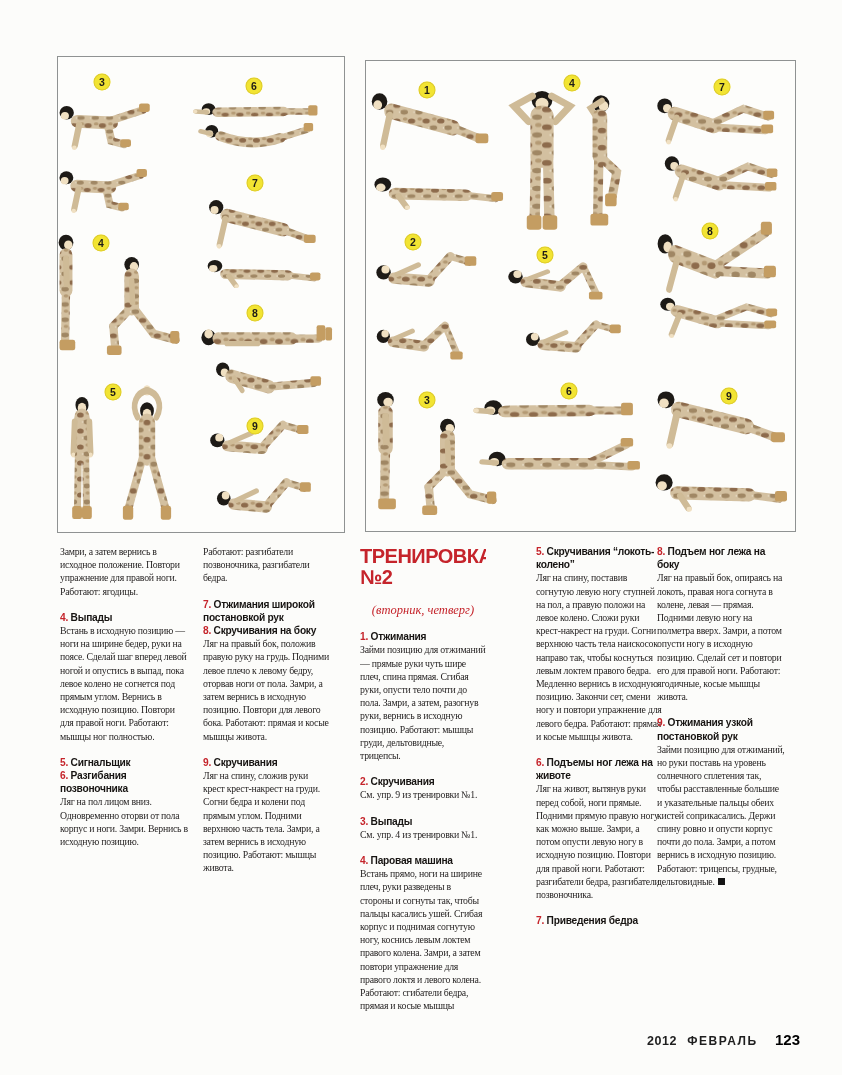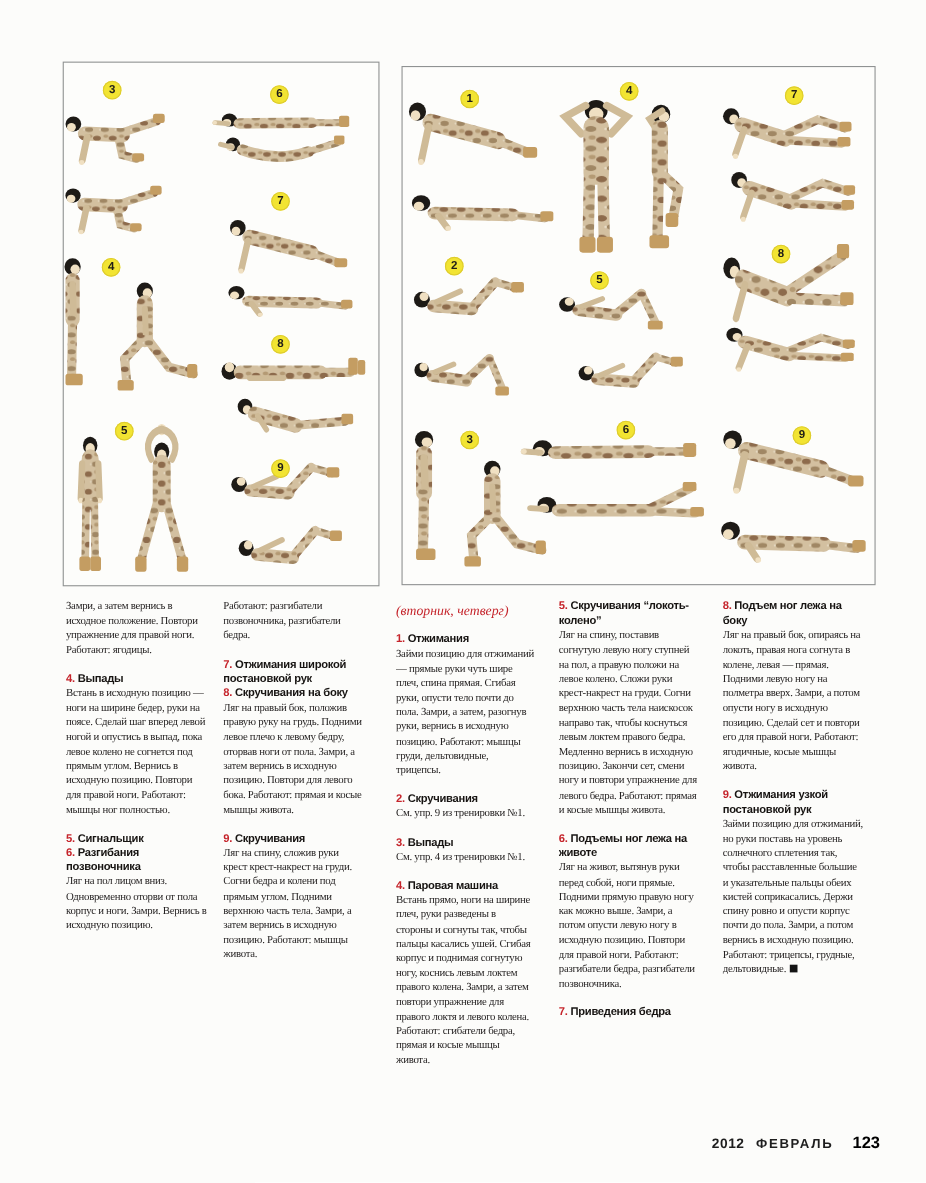--- a/index.html
+++ b/index.html
@@ -17,21 +17,21 @@
   
   .col{position:absolute;top:545px;height:468px;overflow:hidden;
        font-size:9.8px;line-height:13.2px;letter-spacing:-0.25px;
        hyphens:auto;-webkit-hyphens:auto;}
   .col p{margin:0 0 13px 0;font-family:Liberation Serif, serif;}
   .ex-title{font-weight:700;font-size:10.2px;line-height:13.2px;color:#171412;}
   .ex-num{color:#c5242b;}
   .w2-heading{font-weight:800;font-size:20px;line-height:21px;letter-spacing:-0.5px;
               color:#c5242b;margin:1px 0 2px 0;}
   .w2-sub{font-family:"Liberation Serif",serif;font-style:italic;font-size:12.5px;
-          color:#c5242b;margin:4px 0 13px 0;letter-spacing:0;}
+          color:#c5242b;margin:16px 0 13px 0;letter-spacing:0;text-align:center;}
   .endmark{display:inline-block;width:7px;height:7px;background:#141414;margin-left:3px;}
   
   .footer{position:absolute;top:1031px;right:42px;color:#1e1e1e;white-space:nowrap;}
   .footer .fy{font-weight:800;font-size:12.5px;letter-spacing:0.5px;}
   .footer .fm{font-weight:700;font-size:12px;letter-spacing:1.5px;margin-left:6px;}
   .footer .fn{font-weight:800;font-size:15px;margin-left:13px;color:#000;}
   svg.defs{position:absolute;width:0;height:0;}
 </style>
 </head>
 <body>
@@ -373,31 +373,32 @@
       </div>
       <div class="col" style="left: 203px; width: 128px;">
         <p class="para">Работают: разгибатели позвоночника, разгибатели бедра.</p>
         <div class="ex-title"><span class="ex-num">7.</span> Отжимания широкой постановкой рук</div>
         <div class="ex-title"><span class="ex-num">8.</span> Скручивания на боку</div>
         <p class="ex-body">Ляг на правый бок, положив правую руку на грудь. Подними левое плечо к левому бедру, оторвав ноги от пола. Замри, а затем вернись в исходную позицию. Повтори для левого бока. Работают: прямая и косые мышцы живота.</p>
         <div class="ex-title"><span class="ex-num">9.</span> Скручивания</div>
         <p class="ex-body">Ляг на спину, сложив руки крест крест-накрест на груди. Согни бедра и колени под прямым углом. Подними верхнюю часть тела. Замри, а затем вернись в исходную позицию. Работают: мышцы живота.</p>
       </div>
       <div class="col" style="left: 360px; width: 126px;">
+        <div class="w2-heading">ТРЕНИРОВКА №2</div>
         <div class="w2-sub">(вторник, четверг)</div>
         <div class="ex-title"><span class="ex-num">1.</span> Отжимания</div>
         <p class="ex-body">Займи позицию для отжиманий — прямые руки чуть шире плеч, спина прямая. Сгибая руки, опусти тело почти до пола. Замри, а затем, разогнув руки, вернись в исходную позицию. Работают: мышцы груди, дельтовидные, трицепсы.</p>
         <div class="ex-title"><span class="ex-num">2.</span> Скручивания</div>
         <p class="ex-body">См. упр. 9 из тренировки №1.</p>
         <div class="ex-title"><span class="ex-num">3.</span> Выпады</div>
         <p class="ex-body">См. упр. 4 из тренировки №1.</p>
         <div class="ex-title"><span class="ex-num">4.</span> Паровая машина</div>
         <p class="ex-body">Встань прямо, ноги на ширине плеч, руки разведены в стороны и согнуты так, чтобы пальцы касались ушей. Сгибая корпус и поднимая согнутую ногу, коснись левым локтем правого колена. Замри, а затем повтори упражнение для правого локтя и левого колена. Работают: сгибатели бедра, прямая и косые мышцы живота.</p>
       </div>
-      <div class="col" style="left: 508px; width: 126px;">
+      <div class="col" style="left: 536px; width: 126px;">
         <div class="ex-title"><span class="ex-num">5.</span> Скручивания “локоть-колено”</div>
         <p class="ex-body">Ляг на спину, поставив согнутую левую ногу ступней на пол, а правую положи на левое колено. Сложи руки крест-накрест на груди. Согни верхнюю часть тела наискосок направо так, чтобы коснуться левым локтем правого бедра. Медленно вернись в исходную позицию. Закончи сет, смени ногу и повтори упражнение для левого бедра. Работают: прямая и косые мышцы живота.</p>
         <div class="ex-title"><span class="ex-num">6.</span> Подъемы ног лежа на животе</div>
         <p class="ex-body">Ляг на живот, вытянув руки перед собой, ноги прямые. Подними прямую правую ногу как можно выше. Замри, а потом опусти левую ногу в исходную позицию. Повтори для правой ноги. Работают: разгибатели бедра, разгибатели позвоночника.</p>
         <div class="ex-title"><span class="ex-num">7.</span> Приведения бедра</div>
       </div>
       <div class="col" style="left: 657px; width: 128px;">
         <div class="ex-title"><span class="ex-num">8.</span> Подъем ног лежа на боку</div>
         <p class="ex-body">Ляг на правый бок, опираясь на локоть, правая нога согнута в колене, левая — прямая. Подними левую ногу на полметра вверх. Замри, а потом опусти ногу в исходную позицию. Сделай сет и повтори его для правой ноги. Работают: ягодичные, косые мышцы живота.</p>
         <div class="ex-title"><span class="ex-num">9.</span> Отжимания узкой постановкой рук</div>

